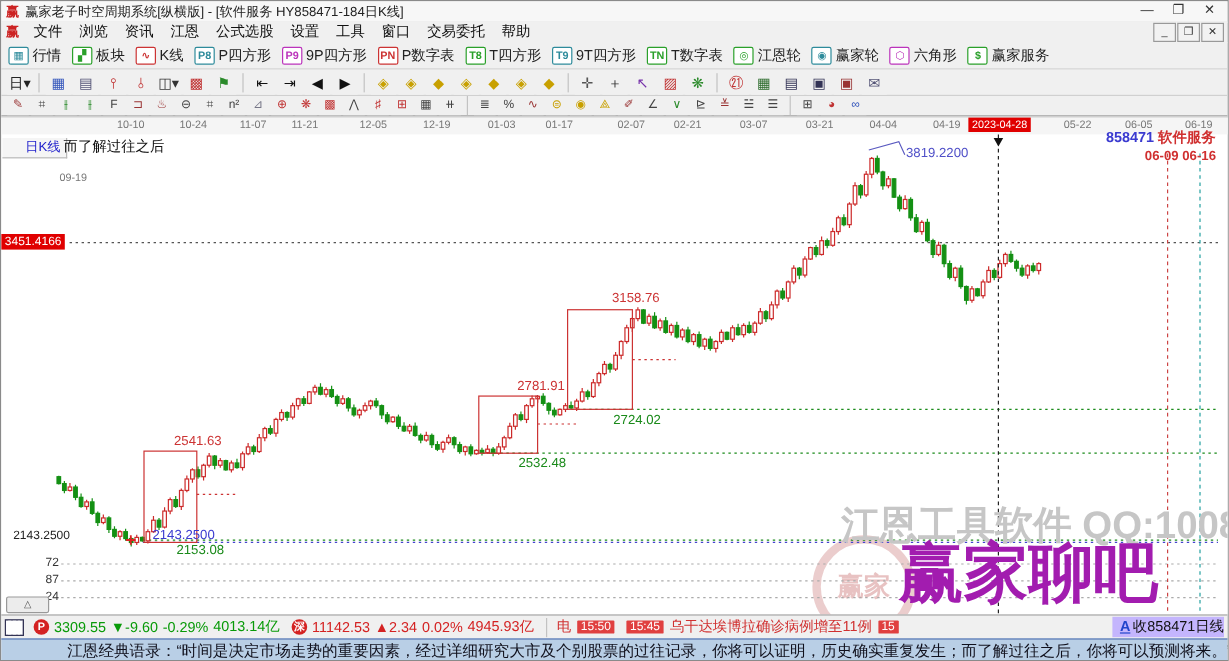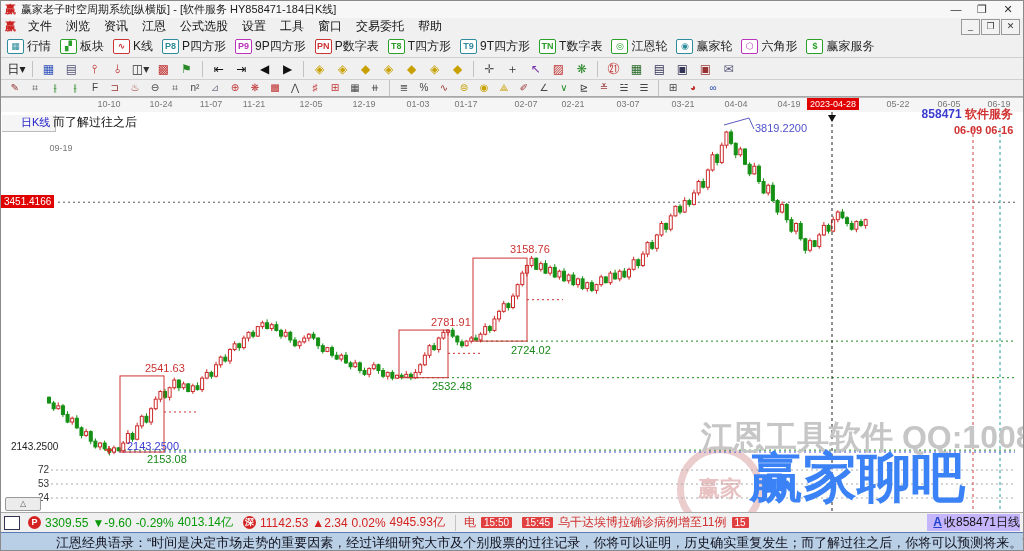--- a/index.html
+++ b/index.html
@@ -656,24 +656,24 @@
       <div class="ann" style="left: 126px; top: 342px; color: rgb(59, 59, 208);">2143.2500</div>
       <div class="ann" style="left: 146px; top: 355px; color: rgb(26, 138, 26);">2153.08</div>
       <div class="ann" style="left: 430px; top: 218px; color: rgb(204, 51, 51);">2781.91</div>
       <div class="ann" style="left: 431px; top: 282px; color: rgb(26, 138, 26);">2532.48</div>
       <div class="ann" style="left: 509px; top: 145px; color: rgb(204, 51, 51);">3158.76</div>
       <div class="ann" style="left: 510px; top: 246px; color: rgb(26, 138, 26);">2724.02</div>
       <div class="ann" style="left: 52px; top: 16px; color: rgb(17, 17, 17); font-size: 12px;">而了解过往之后</div>
       <div class="ann" style="left: 953px; top: 26px; color: rgb(208, 48, 48); font-weight: bold;">06-09 06-16</div>
       <div class="ann" style="left: 10px; top: 343px; color: rgb(34, 34, 34); font-size: 10px;">2143.2500</div>
       <div class="ann" style="left: 37px; top: 366px; color: rgb(51, 51, 51); font-size: 10px;">72</div>
-      <div class="ann" style="left: 37px; top: 380px; color: rgb(51, 51, 51); font-size: 10px;">53</div>
+      <div class="ann" style="left: 37px; top: 380px; color: rgb(51, 51, 51); font-size: 10px;">87</div>
       <div class="ann" style="left: 37px; top: 394px; color: rgb(51, 51, 51); font-size: 10px;">24</div>
       <div class="ann" style="left: 700px; top: 318px; color: rgb(198, 198, 198); font-size: 32px; font-weight: bold;">江恩工具软件  QQ:100800360</div>
-      <div class="ann" style="left: 748px; top: 344px; color: #3b82f6; font-size: 54px; font-weight: bold;">赢家聊吧</div>
+      <div class="ann" style="left: 748px; top: 344px; color: #a21caf; font-size: 54px; font-weight: bold;">赢家聊吧</div>
     </div>
 
   <div class="statusbar">
     <span class="kbicon"></span>
     <span class="exic">P</span>
     <span class="idx1">3309.55</span>
     <span class="idx1">▼-9.60</span>
     <span class="idx1">-0.29%</span>
     <span class="amt1">4013.14亿</span>
     <span class="exic">深</span>

